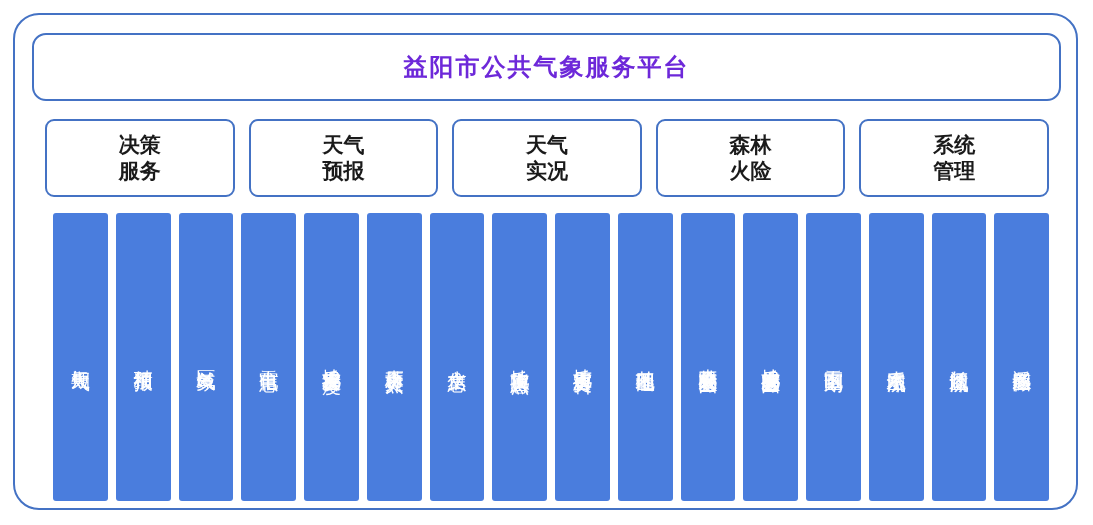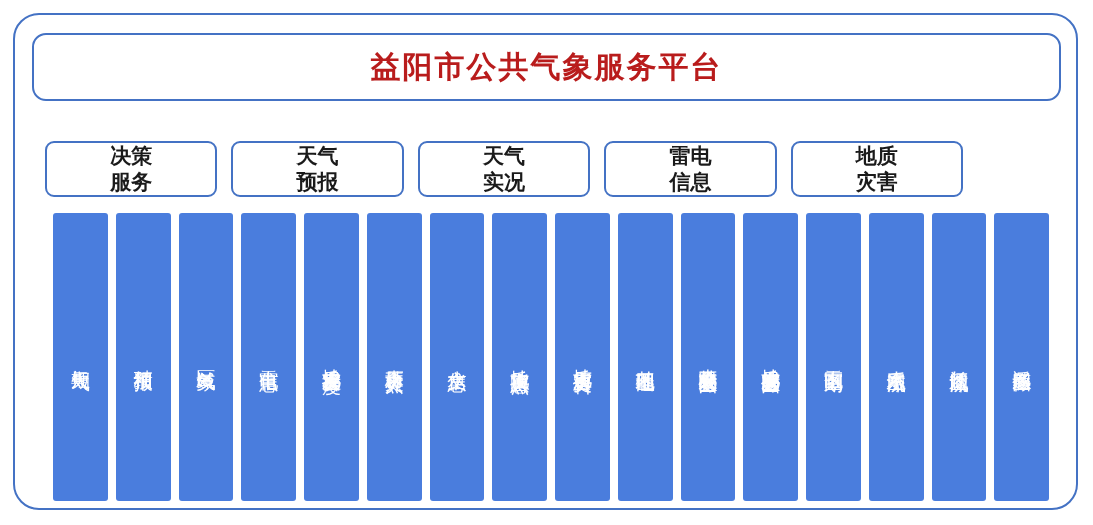--- a/index.html
+++ b/index.html
@@ -32,34 +32,33 @@
     height: 68px;
     box-sizing: border-box;
     border: 2px solid #4472c4;
     border-radius: 14px;
     background: #ffffff;
     display: flex;
     align-items: center;
     justify-content: center;
   }
   .title-text {
-    font-size: 30px;
+    font-size: 24px;
     font-weight: bold;
-    color: #b91c1c;
+    color: #6d28d9;
     letter-spacing: 2px;
   }
   .menu-row {
     position: absolute;
     left: 30px;
     top: 104px;
-    width: 918px;
+    width: 1004px;
     height: 78px;
     display: flex;
     gap: 14px;
-    align-items: flex-end;
   }
   .menu-item {
     flex: 1 1 0;
     box-sizing: border-box;
     border: 2px solid #4472c4;
     border-radius: 9px;
     background: #ffffff;
     display: flex;
     flex-direction: column;
     align-items: center;
@@ -119,26 +118,26 @@
     </div>
     <div class="menu-item">
       <span>天气</span>
       <span>预报</span>
     </div>
     <div class="menu-item">
       <span>天气</span>
       <span>实况</span>
     </div>
     <div class="menu-item">
-      <span>雷电</span>
-      <span>信息</span>
+      <span>森林</span>
+      <span>火险</span>
     </div>
     <div class="menu-item">
-      <span>地质</span>
-      <span>灾害</span>
+      <span>系统</span>
+      <span>管理</span>
     </div>
   </div>
 
   <div class="cards-row">
     <div class="card">
       <span class="card-label">短期天气</span>
     </div>
     <div class="card">
       <span class="card-label">精细预报</span>
     </div>

